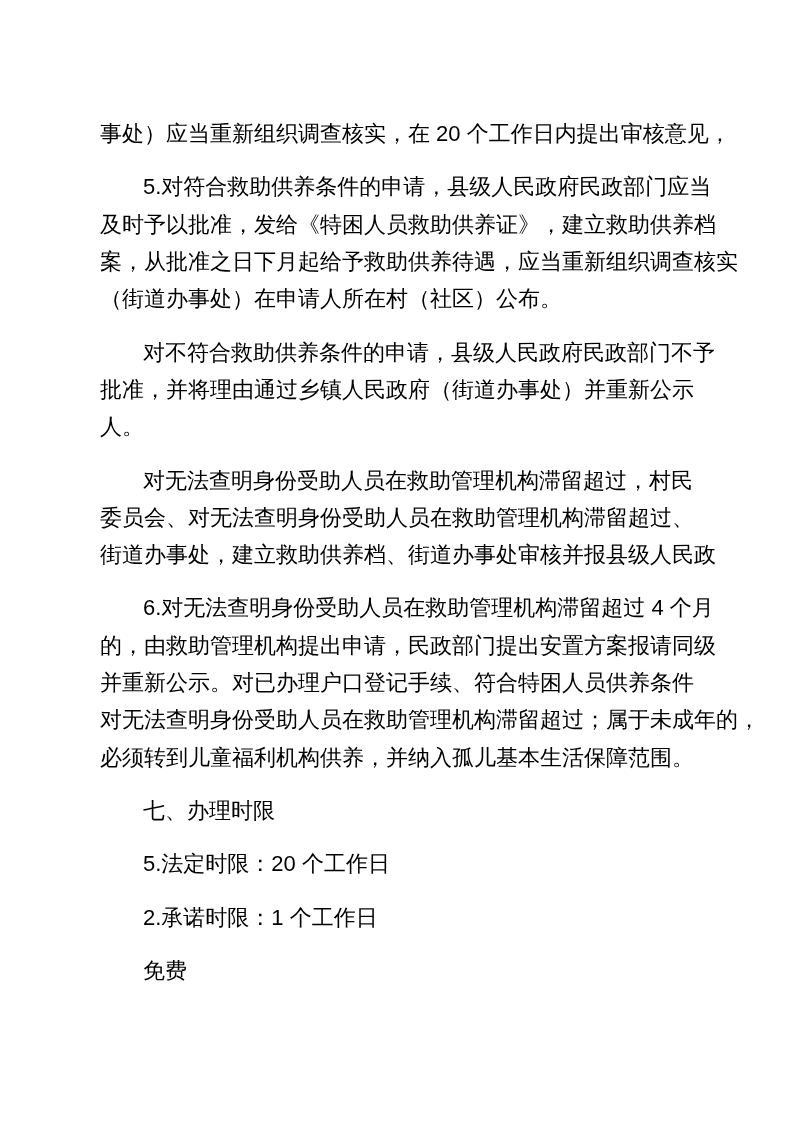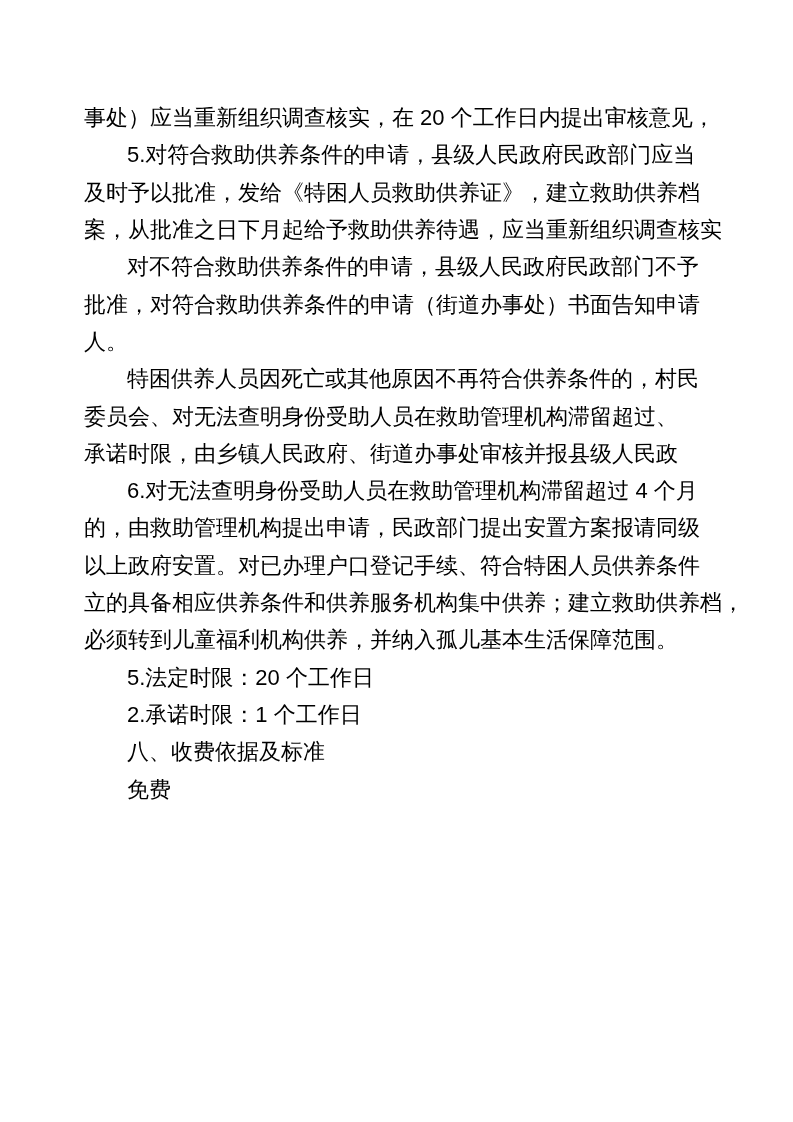--- a/index.html
+++ b/index.html
@@ -13,21 +13,21 @@
   .content {
     position: absolute;
     left: 84px;
     top: 99px;
     width: 624px;
     color: #000000;
     font-family: "Liberation Sans", sans-serif;
     font-size: 22px;
     line-height: 37.32px;
   }
-  .para { margin: 0; padding: 0; }
+  .para { margin: 16px; padding: 0; }
   .line {
     white-space: nowrap;
     text-align: left;
     overflow: visible;
   }
   .indent { text-indent: 43px; }
 </style>
 </head>
 <body>
 
@@ -35,54 +35,55 @@
   <div class="content" style="color: rgb(0, 0, 0);">
 
     <div class="para">
       <div class="line">事处）应当重新组织调查核实，在 20 个工作日内提出审核意见，</div>
     </div>
 
     <div class="para">
       <div class="line indent">5.对符合救助供养条件的申请，县级人民政府民政部门应当</div>
       <div class="line">及时予以批准，发给《特困人员救助供养证》，建立救助供养档</div>
       <div class="line">案，从批准之日下月起给予救助供养待遇，应当重新组织调查核实</div>
+      <div class="line">（街道办事处）在申请人所在村（社区）公布。</div>
     </div>
 
     <div class="para">
       <div class="line indent">对不符合救助供养条件的申请，县级人民政府民政部门不予</div>
-      <div class="line">批准，对符合救助供养条件的申请（街道办事处）书面告知申请</div>
+      <div class="line">批准，并将理由通过乡镇人民政府（街道办事处）并重新公示</div>
       <div class="line">人。</div>
     </div>
 
     <div class="para">
-      <div class="line indent">特困供养人员因死亡或其他原因不再符合供养条件的，村民</div>
+      <div class="line indent">对无法查明身份受助人员在救助管理机构滞留超过，村民</div>
       <div class="line">委员会、对无法查明身份受助人员在救助管理机构滞留超过、</div>
-      <div class="line">承诺时限，由乡镇人民政府、街道办事处审核并报县级人民政</div>
+      <div class="line">街道办事处，建立救助供养档、街道办事处审核并报县级人民政</div>
     </div>
 
     <div class="para">
       <div class="line indent">6.对无法查明身份受助人员在救助管理机构滞留超过 4 个月</div>
       <div class="line">的，由救助管理机构提出申请，民政部门提出安置方案报请同级</div>
-      <div class="line">以上政府安置。对已办理户口登记手续、符合特困人员供养条件</div>
-      <div class="line">立的具备相应供养条件和供养服务机构集中供养；建立救助供养档，</div>
+      <div class="line">并重新公示。对已办理户口登记手续、符合特困人员供养条件</div>
+      <div class="line">对无法查明身份受助人员在救助管理机构滞留超过；属于未成年的，</div>
       <div class="line">必须转到儿童福利机构供养，并纳入孤儿基本生活保障范围。</div>
     </div>
 
+    <div class="para">
+      <div class="line indent">七、办理时限</div>
+    </div>
 
     <div class="para">
       <div class="line indent">5.法定时限：20 个工作日</div>
     </div>
 
     <div class="para">
       <div class="line indent">2.承诺时限：1 个工作日</div>
     </div>
 
-    <div class="para">
-      <div class="line indent">八、收费依据及标准</div>
-    </div>
 
     <div class="para">
       <div class="line indent">免费</div>
     </div>
 
 
   </div>
 </div>
 
 </body></html>

